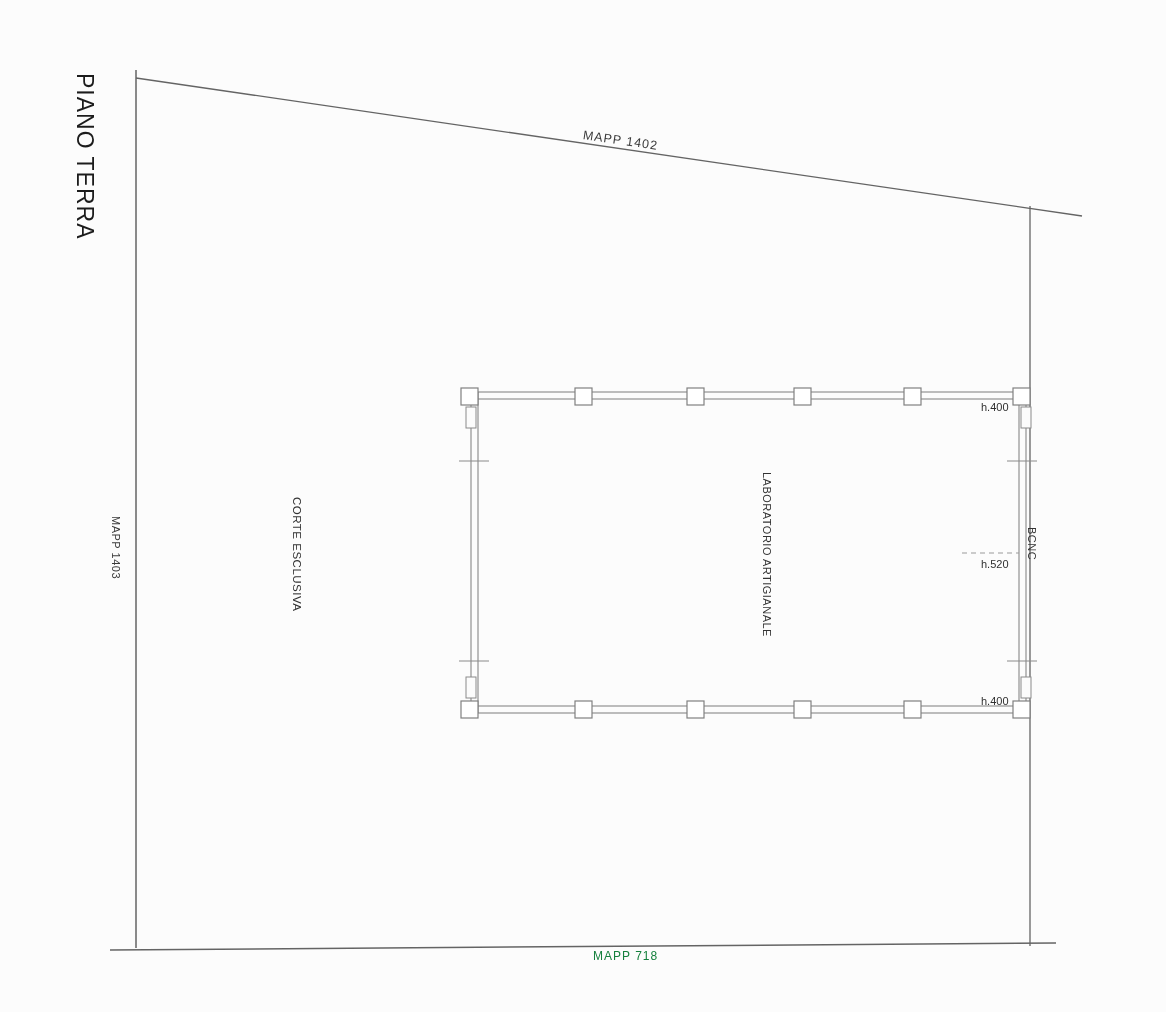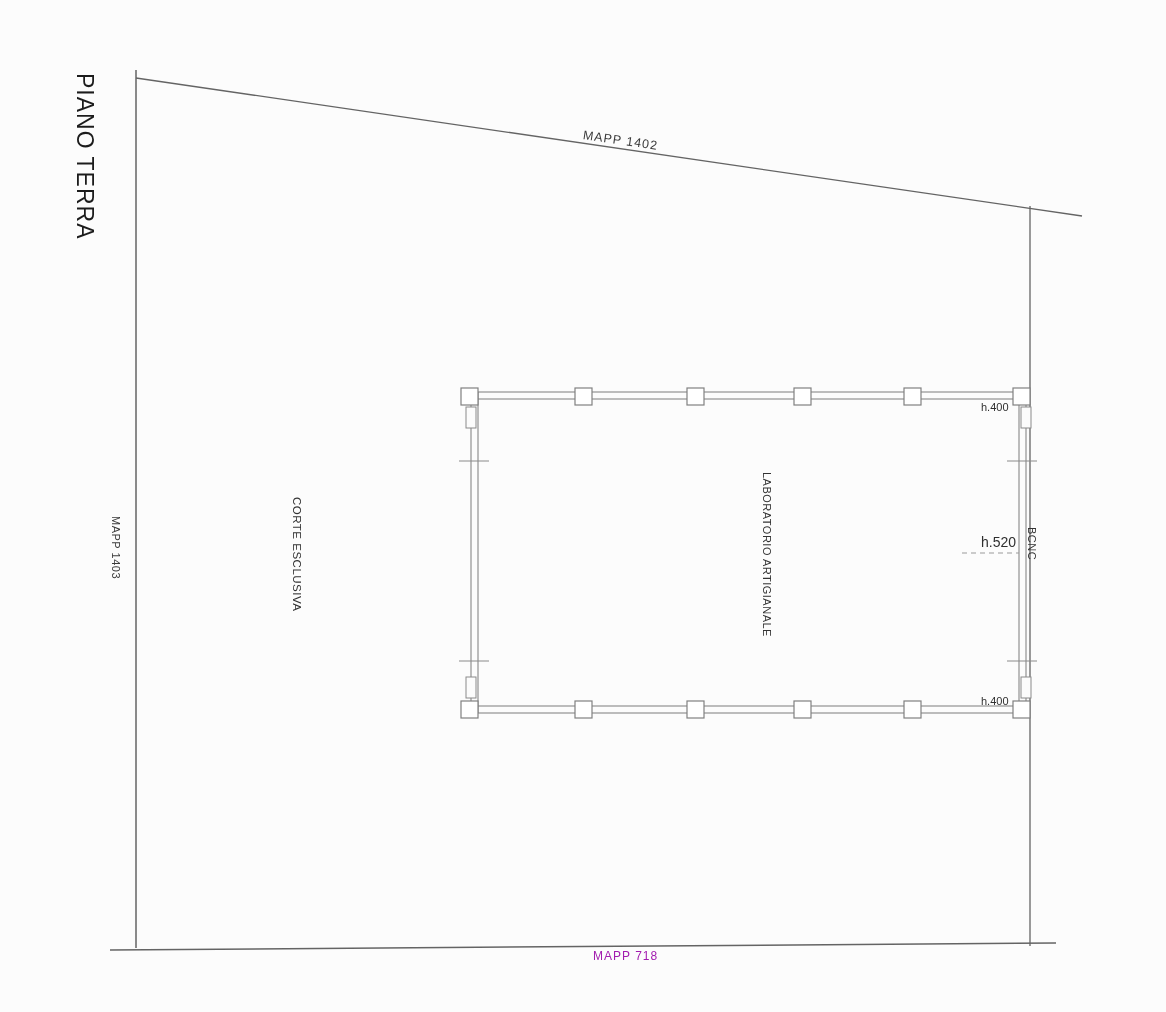--- a/index.html
+++ b/index.html
@@ -50,21 +50,21 @@
     left: 110px;
     top: 516px;
     font-size: 11px;
     color: #3a3a3a;
     letter-spacing: 0.5px;
   }
   .mapp-bottom {
     left: 593px;
     top: 950px;
     font-size: 12px;
-    color: #a21caf;
+    color: #15803d;
     letter-spacing: 1px;
   }
   .courtyard {
     left: 290px;
     top: 497px;
     font-size: 11.5px;
     color: #333333;
     letter-spacing: 0.5px;
   }
   .workshop {
@@ -82,22 +82,22 @@
     letter-spacing: 0.5px;
   }
   .h400-top {
     left: 981px;
     top: 402px;
     font-size: 11px;
     color: #2f2f2f;
   }
   .h520-mid {
     left: 981px;
-    top: 535px;
-    font-size: 14px;
+    top: 559px;
+    font-size: 11px;
     color: #2f2f2f;
   }
   .h400-bottom {
     left: 981px;
     top: 696px;
     font-size: 11px;
     color: #2f2f2f;
   }
 </style>
 </head>

